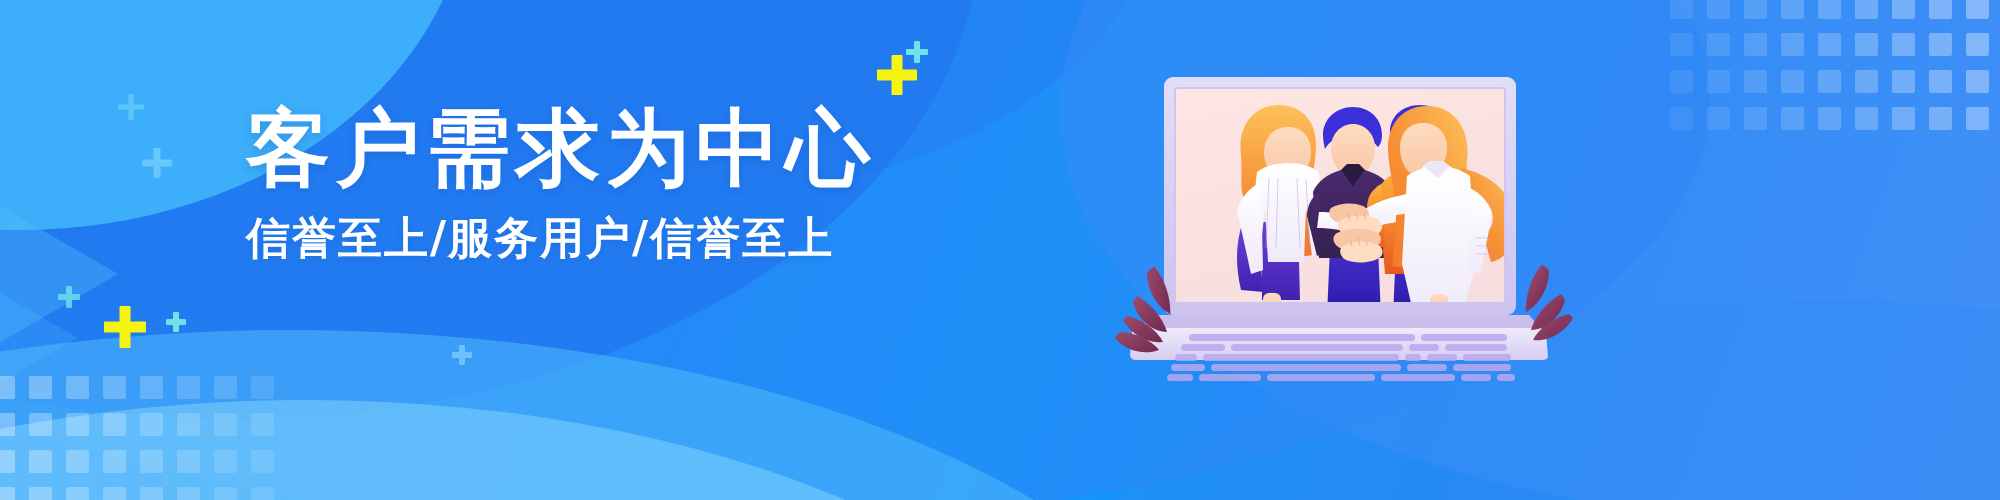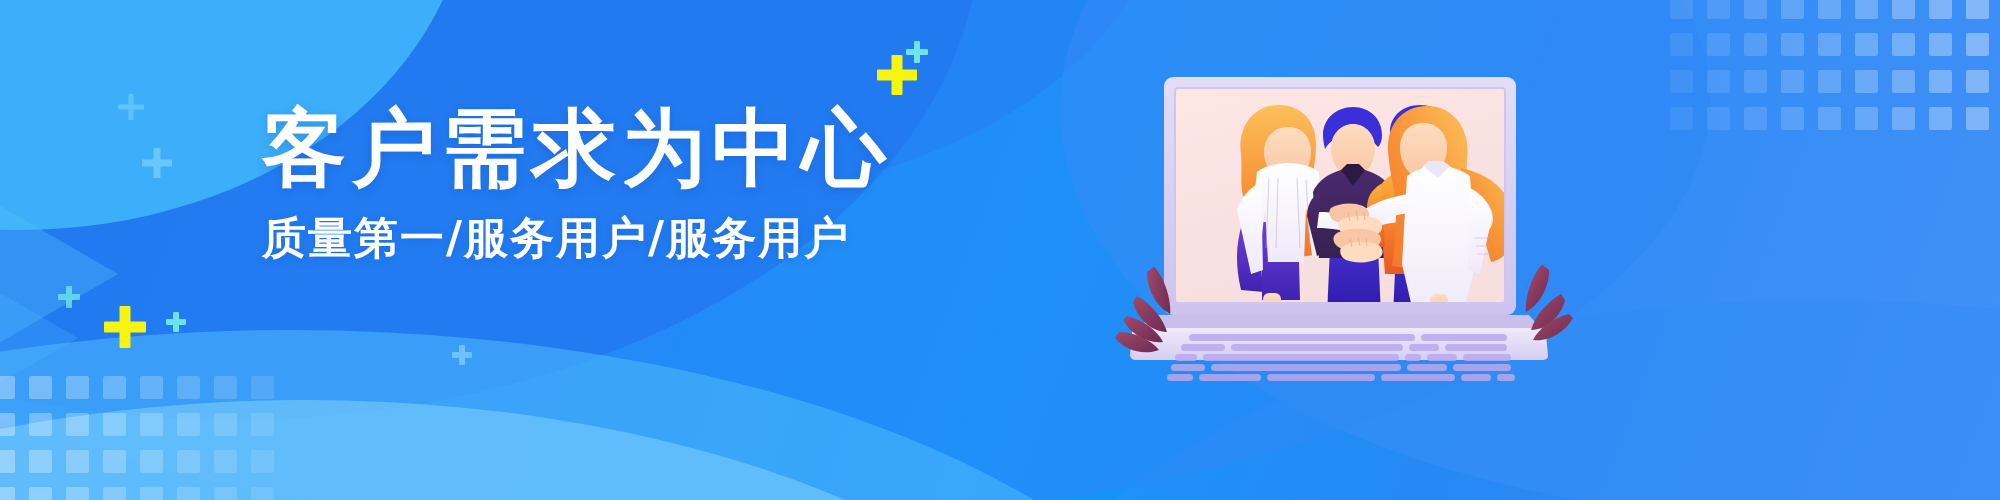--- a/index.html
+++ b/index.html
@@ -60,21 +60,21 @@
     position:absolute;width:22px;height:22px;background:#ffffff;border-radius:2px;
   }
 
   
   .plus{position:absolute;pointer-events:none;}
   .plus::before,.plus::after{content:"";position:absolute;background:currentColor;border-radius:1px;}
   .plus::before{left:50%;top:0;width:var(--t);height:100%;transform:translateX(-50%);}
   .plus::after{top:50%;left:0;height:var(--t);width:100%;transform:translateY(-50%);}
 
   
-  .textblock{position:absolute;left:262px;top:106px;width:560px;}
+  .textblock{position:absolute;left:246px;top:106px;width:560px;}
   .headline{
     font-size:84px;line-height:1;font-weight:700;color:#ffffff;
     letter-spacing:6px;white-space:nowrap;
     font-family:"DejaVu Sans","Liberation Sans",sans-serif;
     text-shadow:0 3px 10px rgba(10,70,160,.25);
   }
   .subline{
     margin-top:26px;font-size:44px;line-height:1;font-weight:600;color:#ffffff;
     letter-spacing:2px;white-space:nowrap;
     font-family:"DejaVu Sans","Liberation Sans",sans-serif;
@@ -182,21 +182,21 @@
   <div class="plus" style="left:142px;top:148px;width:30px;height:30px;--t:7px;color:#8fdcff;opacity:.55;"></div>
   <div class="plus" style="left:104px;top:306px;width:42px;height:42px;--t:11px;color:#f5f511;"></div>
   <div class="plus" style="left:166px;top:312px;width:20px;height:20px;--t:6px;color:#6fe2ea;"></div>
   <div class="plus" style="left:58px;top:286px;width:22px;height:22px;--t:6px;color:#6fe2ea;opacity:.8;"></div>
   <div class="plus" style="left:877px;top:55px;width:40px;height:40px;--t:11px;color:#f5f511;"></div>
   <div class="plus" style="left:906px;top:41px;width:22px;height:22px;--t:6px;color:#6fe2ea;"></div>
   <div class="plus" style="left:452px;top:345px;width:20px;height:20px;--t:6px;color:#8fdcff;opacity:.6;"></div>
 
   <div class="textblock">
     <div class="headline">客户需求为中心</div>
-    <div class="subline">质量第一/服务用户/服务用户</div>
+    <div class="subline">信誉至上/服务用户/信誉至上</div>
   </div>
 
   <div class="illus">
     <svg viewBox="0 0 420 300" xmlns="http://www.w3.org/2000/svg">
       <defs>
         <linearGradient id="gHairL" x1="0" y1="0" x2="0" y2="1">
           <stop offset="0%" stop-color="#fcc05a"></stop>
             <stop offset="55%" stop-color="#f79236"></stop>
             <stop offset="100%" stop-color="#f2762b"></stop>
         </linearGradient>

